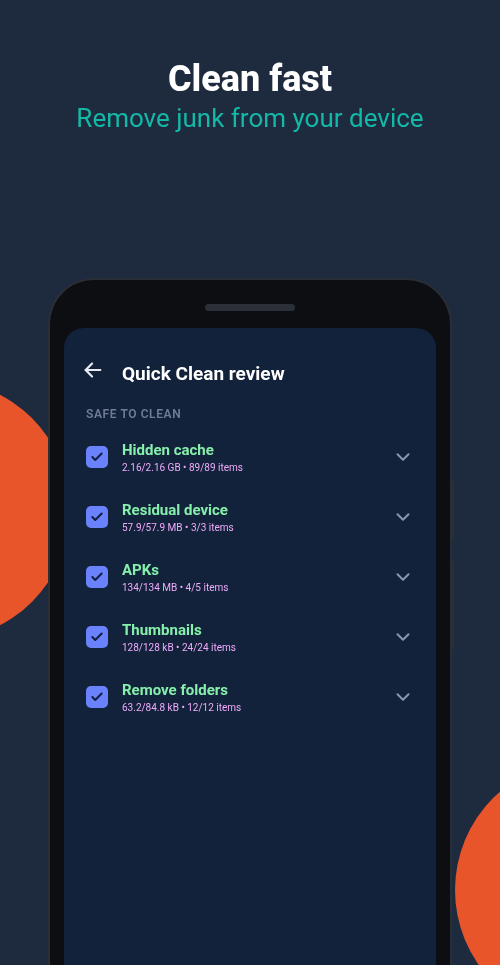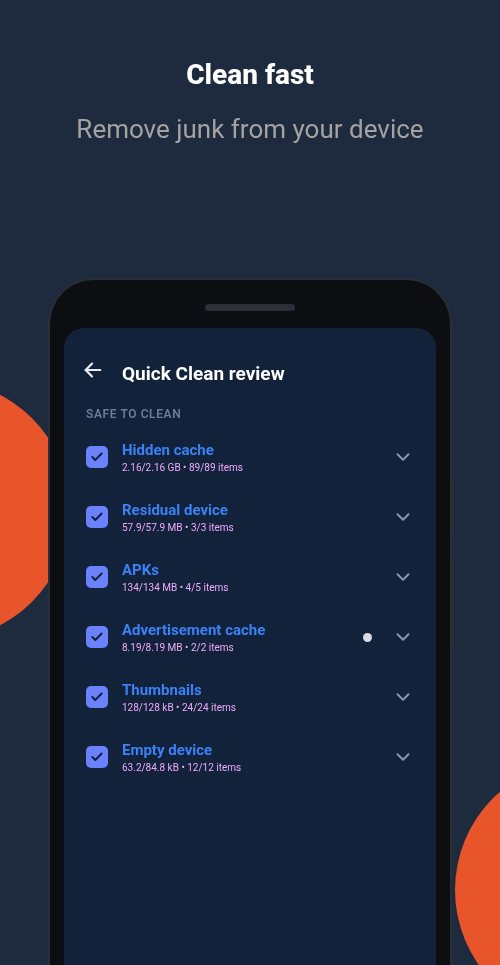--- a/index.html
+++ b/index.html
@@ -8,29 +8,29 @@
     background: #1e2a3e;
     font-family: -apple-system, BlinkMacSystemFont, "Segoe UI", Roboto, sans-serif;
     position: relative;
   }
   .promo-area {
     text-align: center;
     padding: 58px 30px 0;
     color: #fff;
   }
   .promo-title {
-    font-size: 28px;
+    font-size: 36px;
     font-weight: 800;
     color: #fff;
-    margin-bottom: 22px;
+    margin-bottom: 2px;
   }
   .promo-subtitle {
     font-size: 26px;
     font-weight: 400;
-    color: #a3a3a3;
+    color: #14b8a6;
     line-height: 1.25;
   }
   .circle-left {
     position: absolute;
     width: 260px; height: 260px;
     border-radius: 50%;
     background: #e8552a;
     left: -190px; top: 380px;
     z-index: 0;
   }
@@ -121,21 +121,21 @@
     background: #6b82ff;
     border-radius: 5px;
     display: flex;
     align-items: center;
     justify-content: center;
     flex-shrink: 0;
   }
   .checkbox svg { display:block; }
   .item-text { flex: 1; min-width: 0; }
   .item-title {
-    color: #3b82f6;
+    color: #86efac;
     font-size: 15px;
     font-weight: 700;
     margin-bottom: 3px;
   }
   .item-sub {
     color: #f0abfc;
     font-size: 10px;
   }
   .chevron {
     color: #8a96aa;
@@ -229,54 +229,37 @@
             </svg>
           </span>
         </div>
         <div class="list-item">
           <span class="checkbox">
             <svg width="14" height="14" viewBox="0 0 24 24" fill="none" stroke="#12223b" stroke-width="3.5" stroke-linecap="round" stroke-linejoin="round">
               <polyline points="20 6 9 17 4 12"></polyline>
             </svg>
           </span>
           <div class="item-text">
-            <div class="item-title">Advertisement cache</div>
-            <div class="item-sub">8.19/8.19 MB • 2/2 items</div>
-          </div>
-          <span class="dot"></span>
-          <span class="chevron">
-            <svg width="22" height="22" viewBox="0 0 24 24" fill="none" stroke="currentColor" stroke-width="2.2" stroke-linecap="round" stroke-linejoin="round">
-              <polyline points="6 9 12 15 18 9"></polyline>
-            </svg>
-          </span>
-        </div>
-        <div class="list-item">
-          <span class="checkbox">
-            <svg width="14" height="14" viewBox="0 0 24 24" fill="none" stroke="#12223b" stroke-width="3.5" stroke-linecap="round" stroke-linejoin="round">
-              <polyline points="20 6 9 17 4 12"></polyline>
-            </svg>
-          </span>
-          <div class="item-text">
             <div class="item-title">Thumbnails</div>
             <div class="item-sub">128/128 kB • 24/24 items</div>
           </div>
           <span class="chevron">
             <svg width="22" height="22" viewBox="0 0 24 24" fill="none" stroke="currentColor" stroke-width="2.2" stroke-linecap="round" stroke-linejoin="round">
               <polyline points="6 9 12 15 18 9"></polyline>
             </svg>
           </span>
         </div>
         <div class="list-item">
           <span class="checkbox">
             <svg width="14" height="14" viewBox="0 0 24 24" fill="none" stroke="#12223b" stroke-width="3.5" stroke-linecap="round" stroke-linejoin="round">
               <polyline points="20 6 9 17 4 12"></polyline>
             </svg>
           </span>
           <div class="item-text">
-            <div class="item-title">Empty device</div>
+            <div class="item-title">Remove folders</div>
             <div class="item-sub">63.2/84.8 kB • 12/12 items</div>
           </div>
           <span class="chevron">
             <svg width="22" height="22" viewBox="0 0 24 24" fill="none" stroke="currentColor" stroke-width="2.2" stroke-linecap="round" stroke-linejoin="round">
               <polyline points="6 9 12 15 18 9"></polyline>
             </svg>
           </span>
         </div>
       </div>
 

